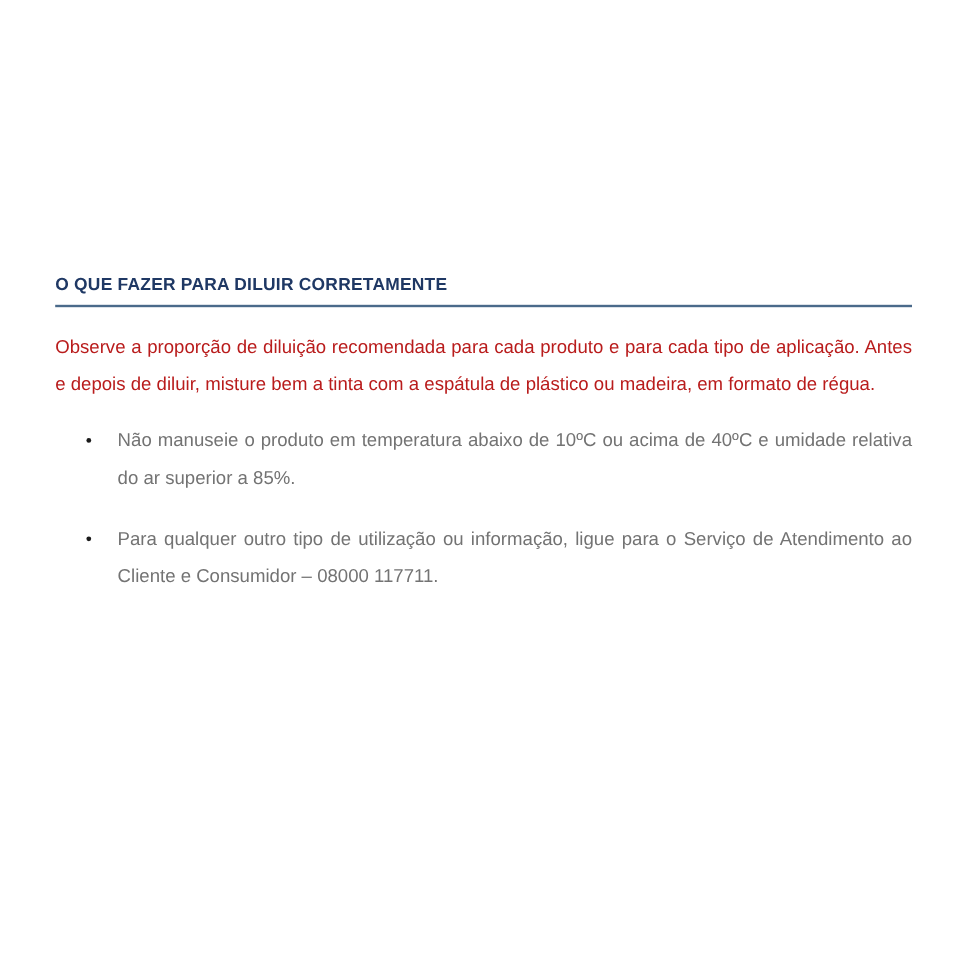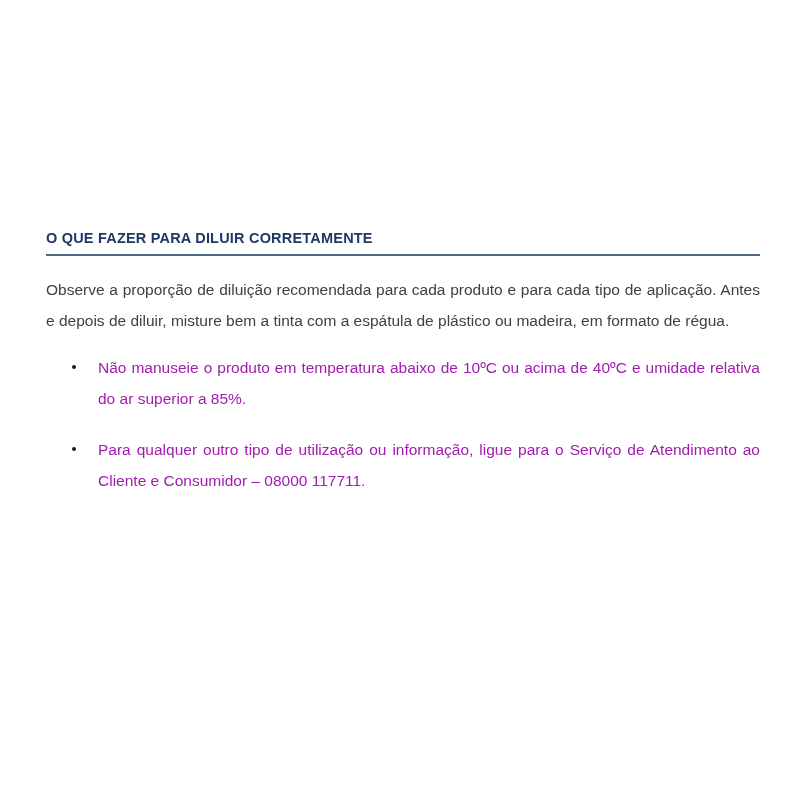--- a/index.html
+++ b/index.html
@@ -48,40 +48,40 @@
     border-top: 2px solid #4a6a8a;
   }
 
   
   .intro-paragraph {
     margin: 0;
     padding: 0;
     margin-top: 18px;
     font-size: 15.5px;
     line-height: 31px;
-    color: #404040;
+    color: #b91c1c;
     text-align: justify;
     text-justify: inter-word;
   }
 
   
   .bullet-list {
     margin: 0;
     padding: 0;
     list-style: none;
     margin-top: 16px;
   }
 
   .bullet-item {
     position: relative;
     padding-left: 52px;      
     margin-bottom: 20px;
     font-size: 15.5px;
     line-height: 31px;
-    color: #a21caf;
+    color: #737373;
     text-align: justify;
     text-justify: inter-word;
   }
 
   .bullet-item:last-child {
     margin-bottom: 0;
   }
 
   .bullet-marker {
     position: absolute;

